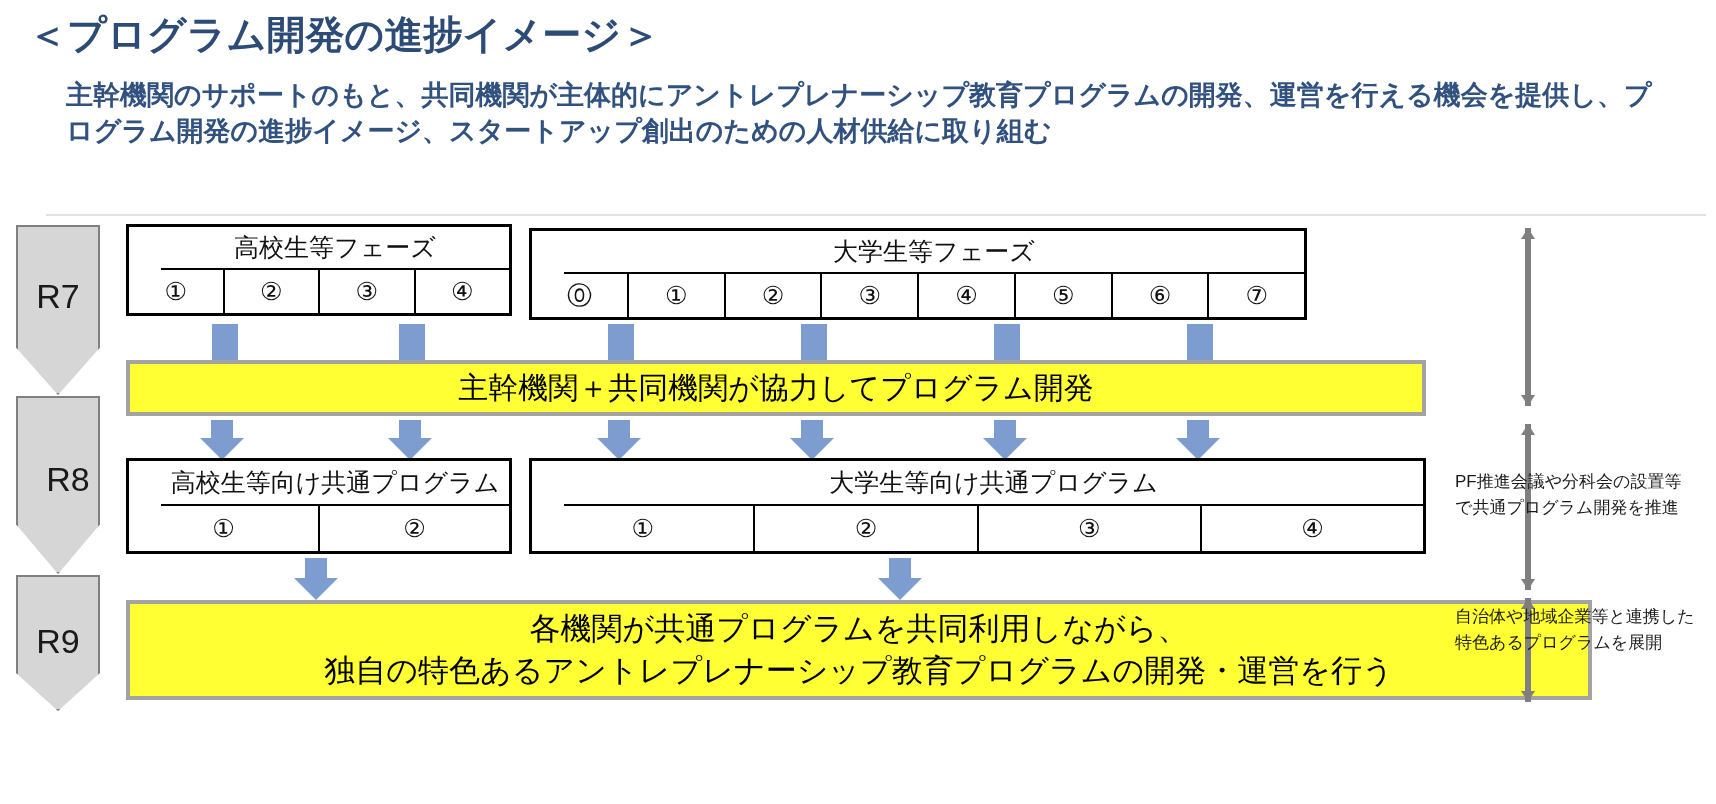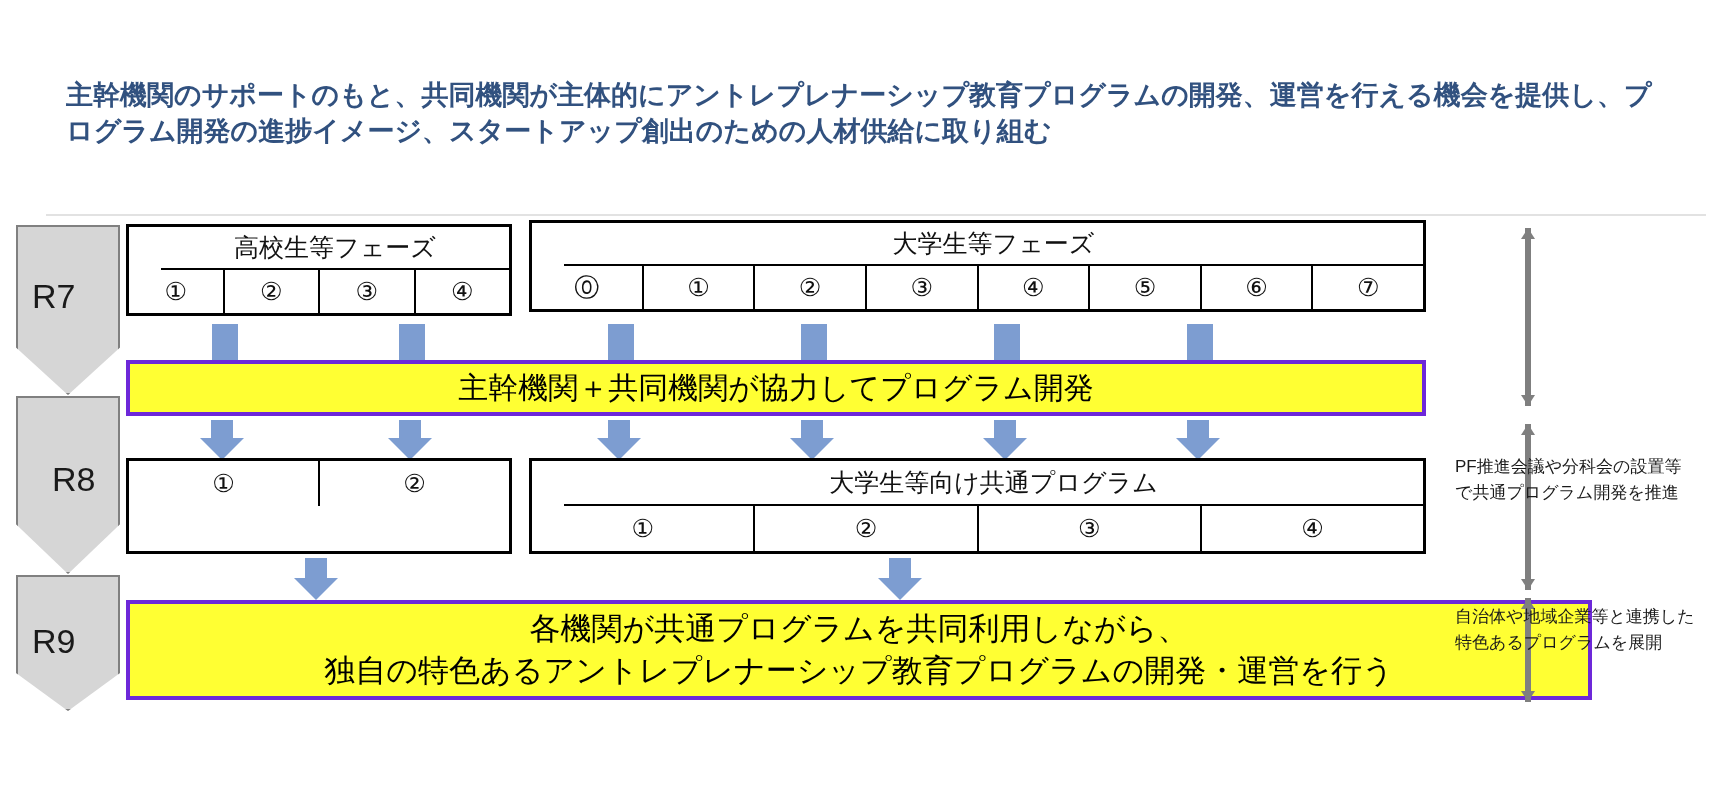--- a/index.html
+++ b/index.html
@@ -23,26 +23,26 @@
     font-size:27px;font-weight:bold;color:#31517f;
     line-height:1.32;
   }
   .hrule{
     position:absolute;left:46px;top:214px;width:1660px;height:2px;
     background:#e2e2e2;
   }
 
   
   .chev{
-    position:absolute;left:16px;width:104px;
+    position:absolute;left:16px;width:84px;
     background:#d6d6d6;
     border:2px solid #808080;
     box-sizing:border-box;
     clip-path:polygon(0 0,100% 0,100% 72%,50% 100%,0 72%);
-    display:flex;align-items:center;justify-content:flex-start;padding-left:14px;
+    display:flex;align-items:center;justify-content:center;
   }
   .chev span{
     font-size:34px;color:#1a1a1a;font-weight:400;
     transform:translateY(-10px);
     font-family:"Liberation Sans",sans-serif;
   }
   #chev-r7{top:225px;height:170px;}
   #chev-r7 span{transform:translateY(-14px);}
   #chev-r8{top:396px;height:178px;}
   #chev-r8 span{transform:translateY(-6px);margin-left:20px;}
@@ -71,30 +71,30 @@
     flex:1;
     display:flex;align-items:center;justify-content:center;
     border-right:2px solid #000;
     font-size:25px;color:#111;
     box-sizing:border-box;
   }
   .tblbox .cells .cell:last-child{border-right:none;}
 
   
   #box-hs-phase{left:126px;top:224px;width:386px;height:92px;}
-  #box-uni-phase{left:529px;top:220px;width:897px;height:92px;}
+  #box-uni-phase{left:529px;top:228px;width:778px;height:92px;}
   
   #box-hs-common{left:126px;top:458px;width:386px;height:96px;}
   #box-uni-common{left:529px;top:458px;width:897px;height:96px;}
 
   
   .ybar{
     position:absolute;
     background:#ffff33;
-    border:4px solid #6d28d9;
+    border:4px solid #a3a3a3;
     box-sizing:border-box;
     display:flex;align-items:center;justify-content:center;
     text-align:center;
     color:#000;
   }
   #ybar-mid{
     left:126px;top:360px;width:1300px;height:56px;
     font-size:30px;
   }
   #ybar-bottom{
@@ -136,20 +136,21 @@
   .note{
     position:absolute;left:1455px;width:240px;
     font-size:17px;color:#1a1a1a;line-height:1.5;
   }
 </style>
 </head>
 <body>
 
 <div class="slide">
 
+  <div class="title">＜プログラム開発の進捗イメージ＞</div>
   <div class="lead">主幹機関のサポートのもと、共同機関が主体的にアントレプレナーシップ教育プログラムの開発、運営を行える機会を提供し、プログラム開発の進捗イメージ、スタートアップ創出のための人材供給に取り組む</div>
   <div class="hrule"></div>
 
   <div class="chev" id="chev-r7">
     <span>R7</span>
   </div>
   <div class="chev" id="chev-r8">
     <span>R8</span>
   </div>
   <div class="chev" id="chev-r9">
@@ -210,20 +211,21 @@
   <div class="arrow-dn" style="left:983px;top:420px;">
     <div class="shaft" style="height:18px;"></div>
       <div class="head"></div>
   </div>
   <div class="arrow-dn" style="left:1176px;top:420px;">
     <div class="shaft" style="height:18px;"></div>
       <div class="head"></div>
   </div>
 
   <div class="tblbox" id="box-hs-common">
+    <div class="hdr">高校生等向け共通プログラム</div>
     <div class="cells">
       <div class="cell">①</div>
       <div class="cell">②</div>
     </div>
   </div>
 
   <div class="tblbox" id="box-uni-common">
     <div class="hdr">大学生等向け共通プログラム</div>
     <div class="cells">
       <div class="cell">①</div>
@@ -253,21 +255,21 @@
     <div class="bar"></div>
       <div class="cap up"></div>
       <div class="cap dn"></div>
   </div>
 
   <div class="vaxis" style="left:1521px;top:424px;height:166px;">
     <div class="bar"></div>
       <div class="cap up"></div>
       <div class="cap dn"></div>
   </div>
-  <div class="note" style="top:454px;">PF推進会議や分科会の設置等で共通プログラム開発を推進</div>
+  <div class="note" style="top:469px;">PF推進会議や分科会の設置等で共通プログラム開発を推進</div>
 
   <div class="vaxis" style="left:1521px;top:598px;height:104px;">
     <div class="bar"></div>
       <div class="cap up"></div>
       <div class="cap dn"></div>
   </div>
   <div class="note" style="top:604px;">自治体や地域企業等と連携した特色あるプログラムを展開</div>
 
 </div>
 

